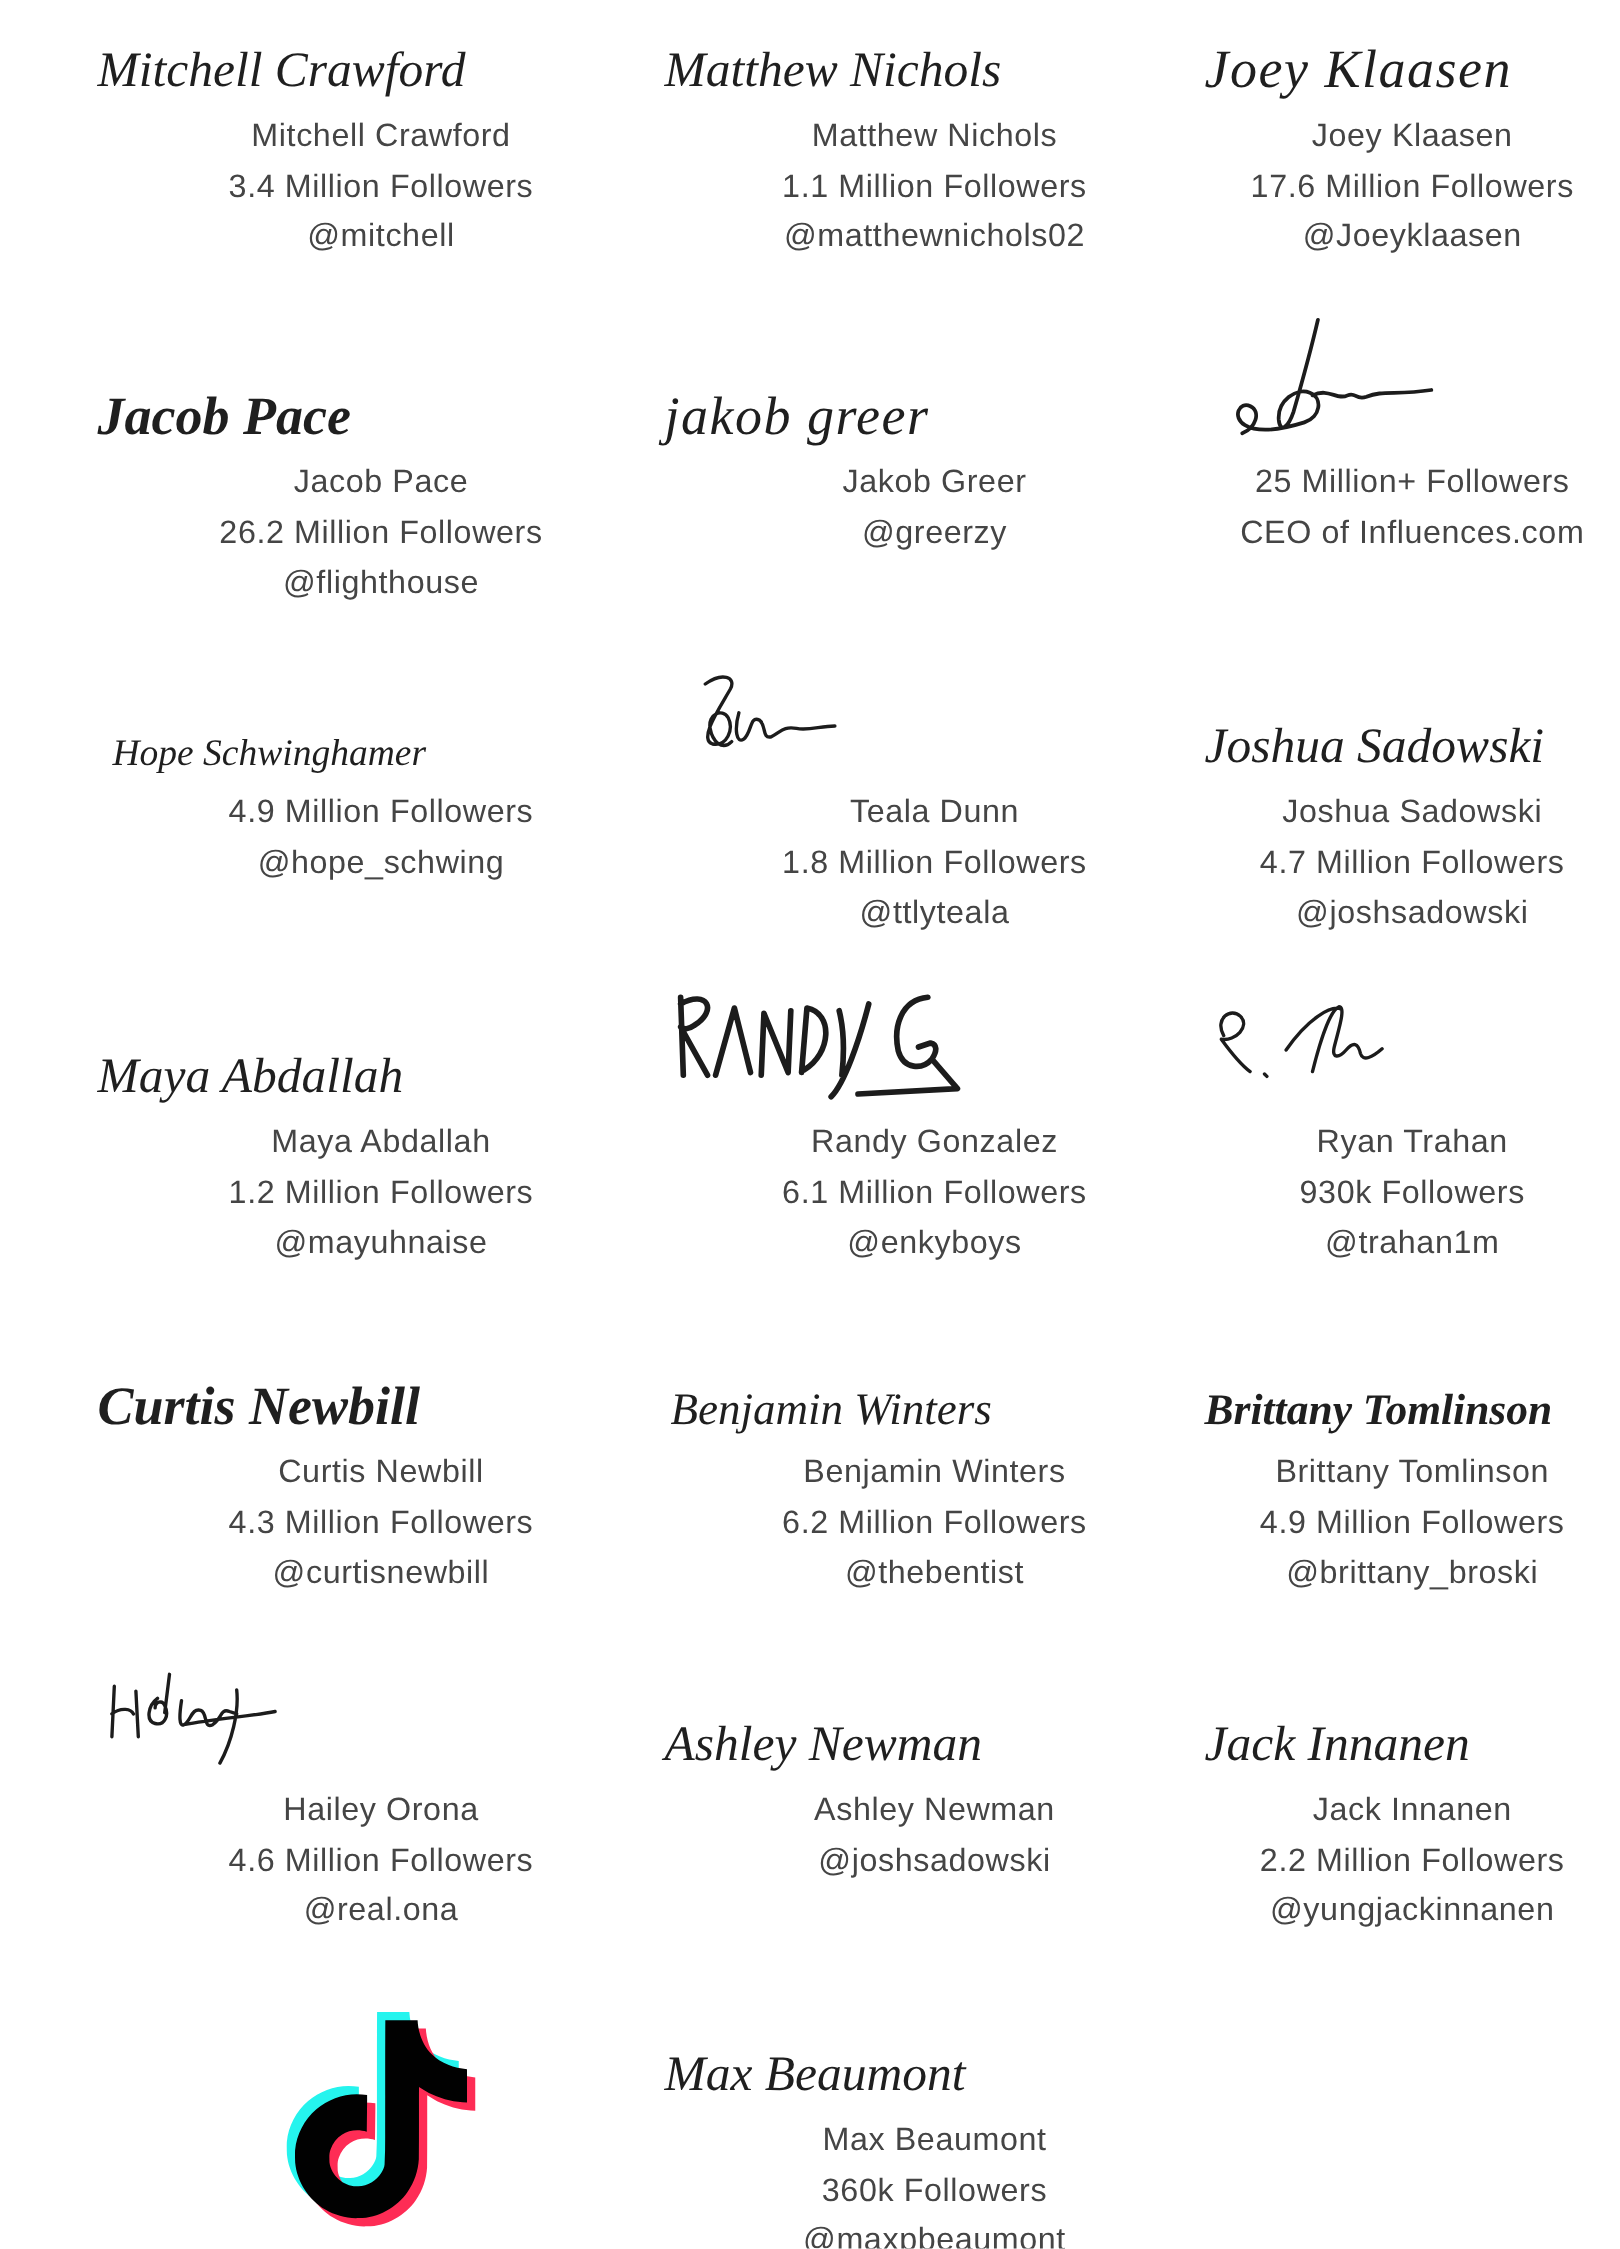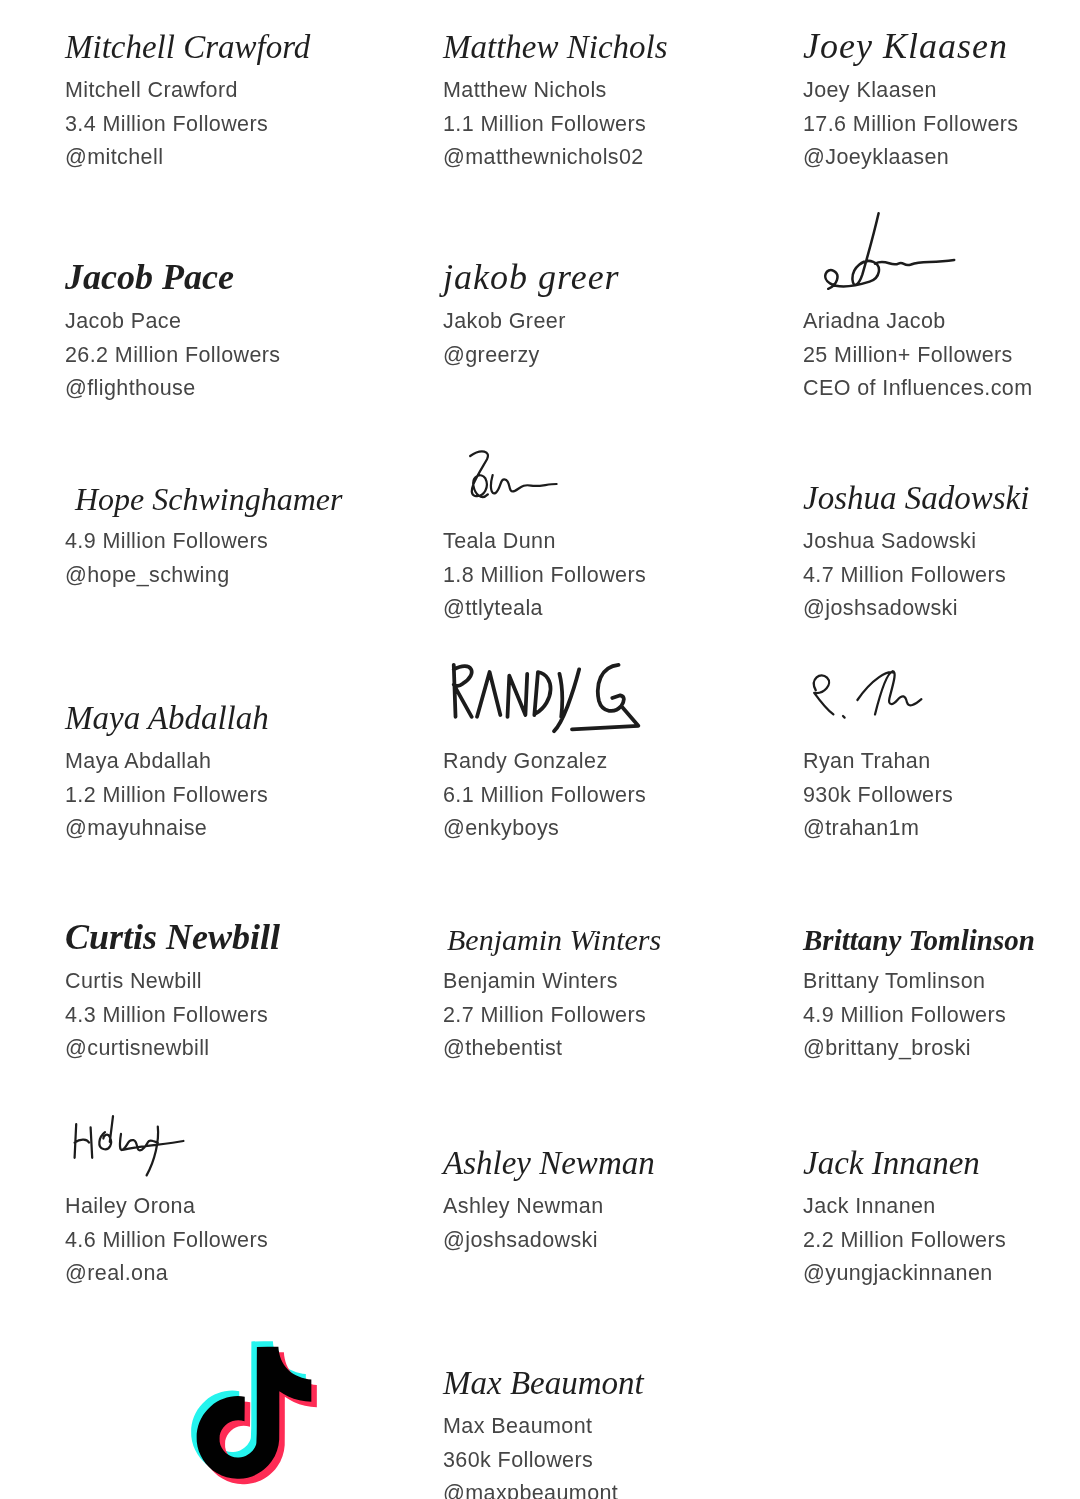--- a/index.html
+++ b/index.html
@@ -4,40 +4,41 @@
 <style>
   html,body{margin:0;padding:0;background:#ffffff;}
   body{width:1080px;height:1499px;overflow:hidden;font-family:"Liberation Sans",sans-serif;}
   .grid{
     box-sizing:border-box;
     width:1080px;height:1499px;
     padding:20px 0 0 65px;
     display:grid;
     grid-template-columns:378px 360px 277px;
     grid-template-rows:205px 220px 220px 220px 225px 220px 169px;
+    text-align:center;
   }
   .cell{overflow:visible;}
   .sigbox{
     height:74px;
     display:flex;
     align-items:flex-end;
     margin-bottom:6px;
   }
   .row1 .sigbox{height:48px;}
   .sig{
     font-family:"Liberation Serif","DejaVu Serif",serif;
     font-style:italic;
     color:#1f1f1f;
     white-space:nowrap;
     line-height:1;
     padding-bottom:4px;
   }
   .s-def{font-size:33px;}
   .s-big{font-size:36px;letter-spacing:1px;}
-  .s-small{font-size:32px;padding-left:10px;}
+  .s-small{font-size:25px;padding-left:10px;}
   .s-bold{font-size:36px;font-weight:bold;}
   .s-boldsm{font-size:29px;font-weight:bold;}
   .s-md{font-size:30px;padding-left:4px;}
   .scribble{overflow:visible;}
   .scribble path{fill:none;stroke:#1c1c1c;stroke-width:2.8;stroke-linecap:round;stroke-linejoin:round;}
   .scribble.thick path{stroke-width:4.2;}
   .txt{
     font-size:21.5px;
     line-height:33.5px;
     color:#454545;
@@ -97,21 +98,20 @@
     <div class="txt">Jakob Greer</div>
     <div class="txt">@greerzy</div>
   </div>
 
   <div class="cell">
     <div class="sigbox">
       <svg class="scribble" width="180" height="78" viewBox="0 0 200 80">
         <path d="M84,-12 C78,14 70,42 66,56 C62,68 56,72 55,62 C54,48 68,38 78,42 C88,46 86,60 74,64 C58,69 40,72 30,66 C20,60 26,48 34,52 C42,56 38,68 28,72 M80,44 C92,38 98,48 106,44 C112,41 112,48 120,45 C132,40 142,44 168,40"></path>
       </svg>
     </div>
-    <div class="txt">Ariadna Jacob</div>
     <div class="txt">25 Million+ Followers</div>
     <div class="txt">CEO of Influences.com</div>
   </div>
 
   <div class="cell">
     <div class="sigbox">
         <span class="sig s-small">Hope Schwinghamer</span>
       </div>
     <div class="txt">4.9 Million Followers</div>
     <div class="txt">@hope_schwing</div>
@@ -176,21 +176,21 @@
     <div class="txt">Curtis Newbill</div>
     <div class="txt">4.3 Million Followers</div>
     <div class="txt">@curtisnewbill</div>
   </div>
 
   <div class="cell">
     <div class="sigbox">
         <span class="sig s-md">Benjamin Winters</span>
       </div>
     <div class="txt">Benjamin Winters</div>
-    <div class="txt">2.7 Million Followers</div>
+    <div class="txt">6.2 Million Followers</div>
     <div class="txt">@thebentist</div>
   </div>
 
   <div class="cell">
     <div class="sigbox">
         <span class="sig s-boldsm">Brittany Tomlinson</span>
       </div>
     <div class="txt">Brittany Tomlinson</div>
     <div class="txt">4.9 Million Followers</div>
     <div class="txt">@brittany_broski</div>

